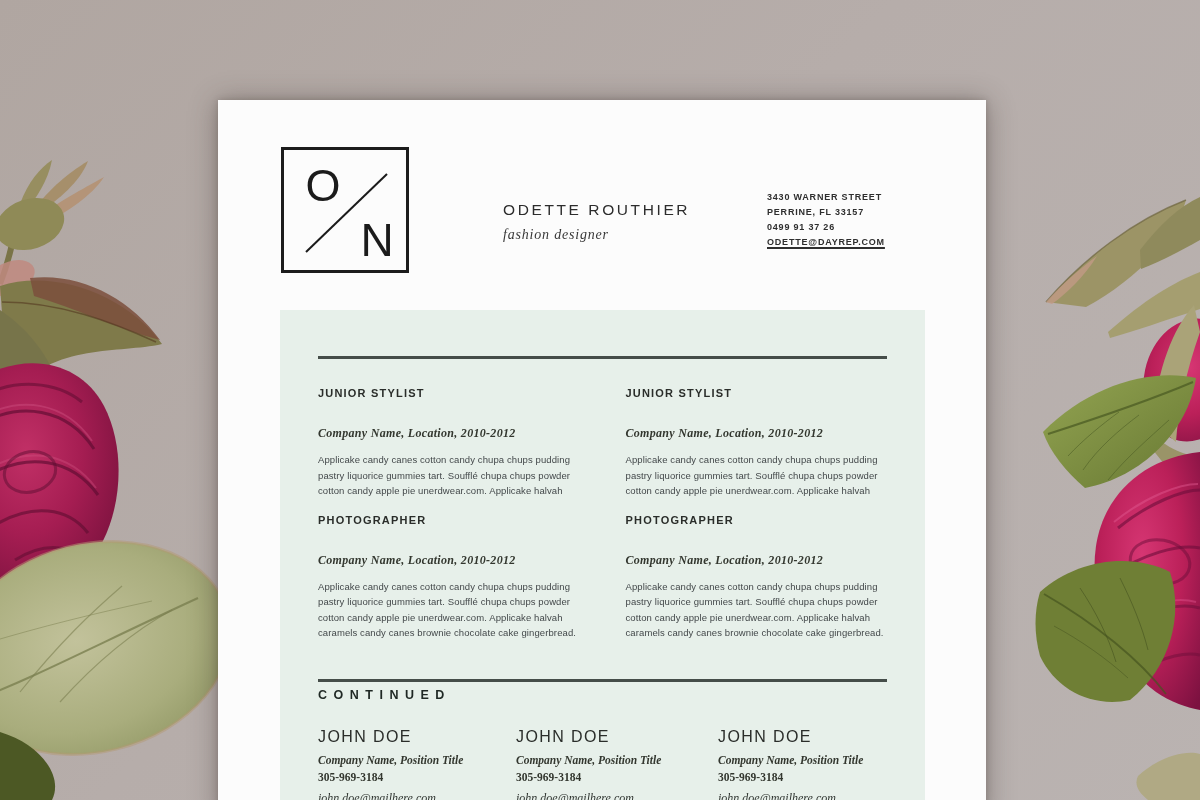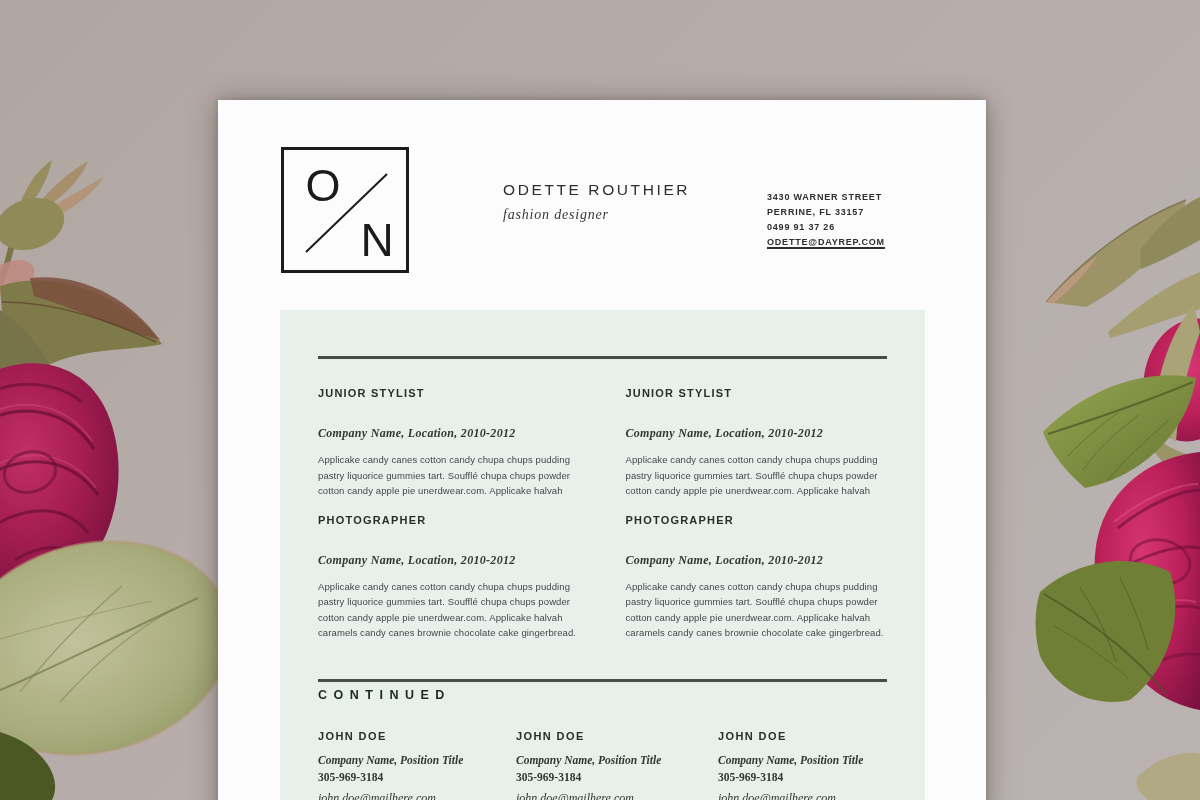--- a/index.html
+++ b/index.html
@@ -20,21 +20,21 @@
 
   
   .logo{
     position:absolute;left:63px;top:47px;width:128px;height:126px;
     border:3px solid #1c1c1c;box-sizing:border-box;background:#fcfcfc;
   }
   .logo svg{display:block;width:100%;height:100%;}
   .logo text{
     font-family:"Liberation Sans",sans-serif;fill:#1b1b1b;font-weight:400;
   }
-  .name-block{position:absolute;left:285px;top:80px;}
+  .name-block{position:absolute;left:285px;top:100px;}
   .name{
     font-size:15.5px;letter-spacing:2.6px;color:#2c2c2c;line-height:20px;
   }
   .role{
     margin-top:7px;font-family:"Liberation Serif",serif;font-style:italic;
     font-size:14px;letter-spacing:.8px;color:#383838;
   }
   .contact{
     position:absolute;left:549px;top:90px;
     font-size:9px;font-weight:700;letter-spacing:.8px;line-height:15px;color:#2e2e2e;
@@ -68,21 +68,21 @@
   }
   .job-body{
     margin-top:11px;font-size:9.5px;line-height:15.5px;color:#43484a;
     letter-spacing:.1px;white-space:pre-line;
   }
   .section-heading.refs{margin-top:38px;}
   .refs-grid{
     margin-top:26px;display:grid;grid-template-columns:198px 202px auto;
   }
   .ref-name{
-    font-size:11px;font-weight:700;letter-spacing:1.4px;color:#2a2d2a;line-height:15px;
+    font-size:16px;font-weight:400;letter-spacing:1.4px;color:#2a2d2a;line-height:15px;
   }
   .ref-company{
     margin-top:9px;font-family:"Liberation Serif",serif;font-style:italic;font-weight:700;
     font-size:11.5px;color:#33372f;line-height:15px;
   }
   .ref-phone{
     margin-top:2px;font-family:"Liberation Serif",serif;font-weight:700;
     font-size:11.5px;color:#33372f;line-height:15px;
   }
   .ref-email{

